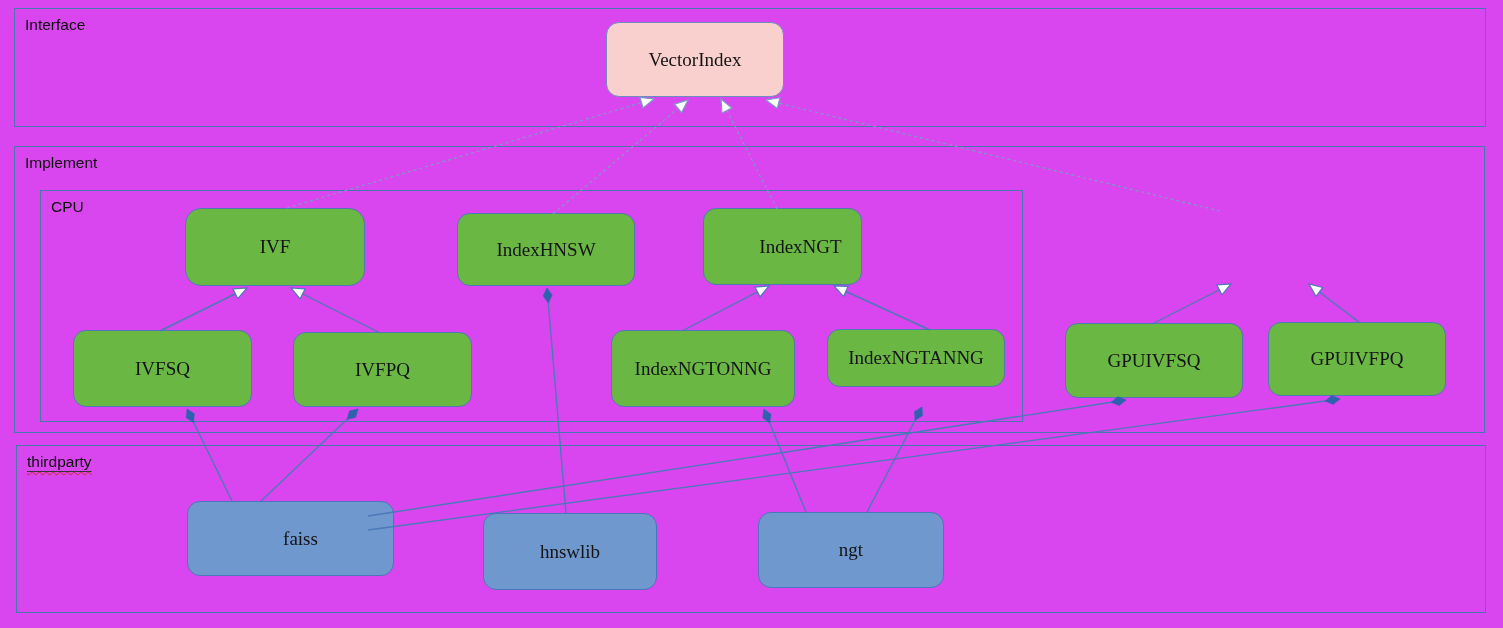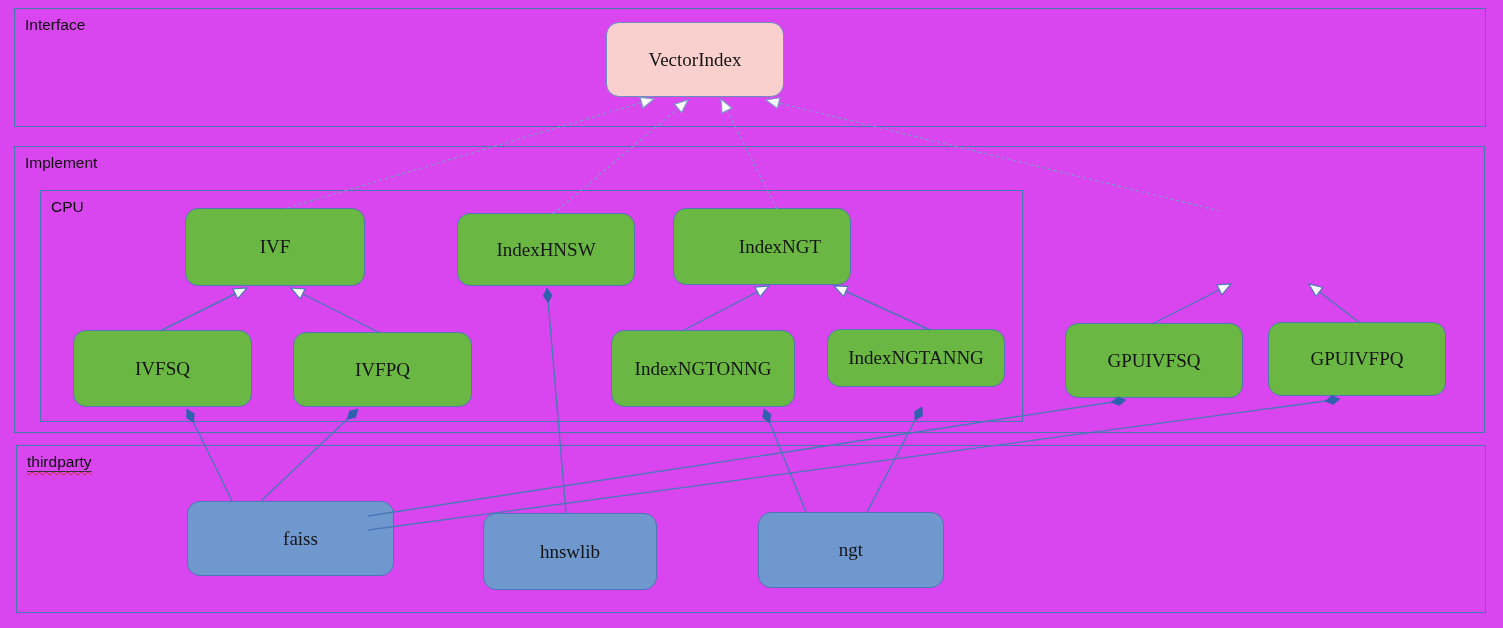--- a/index.html
+++ b/index.html
@@ -39,29 +39,29 @@
 
 
   <div class="container" style="left:16px;top:445px;width:1470px;height:168px;">
     <span class="clabel spell-wavy"><span class="spell-solid">thirdparty</span></span>
   </div>
 
   <div class="node pink" style="left:606px;top:22px;width:178px;height:75px;">
     <span>VectorIndex</span>
   </div>
 
-  <div class="node green" style="left:185px;top:208px;width:180px;height:78px;">
+  <div class="node green" style="left:185px;top:208px;width:180px;height:78px;border-radius:16px;">
     <span>IVF</span>
   </div>
 
   <div class="node green" style="left:457px;top:213px;width:178px;height:73px;">
     <span>IndexHNSW</span>
   </div>
 
-  <div class="node green" style="left:673px;top:208px;width:178px;height:77px;padding-left:36px;">
+  <div class="node green" style="left:703px;top:208px;width:159px;height:77px;padding-left:36px;">
     <span>IndexNGT</span>
   </div>
 
 
   <div class="node green" style="left:73px;top:330px;width:179px;height:77px;">
     <span>IVFSQ</span>
   </div>
 
   <div class="node green" style="left:293px;top:332px;width:179px;height:75px;">
     <span>IVFPQ</span>

